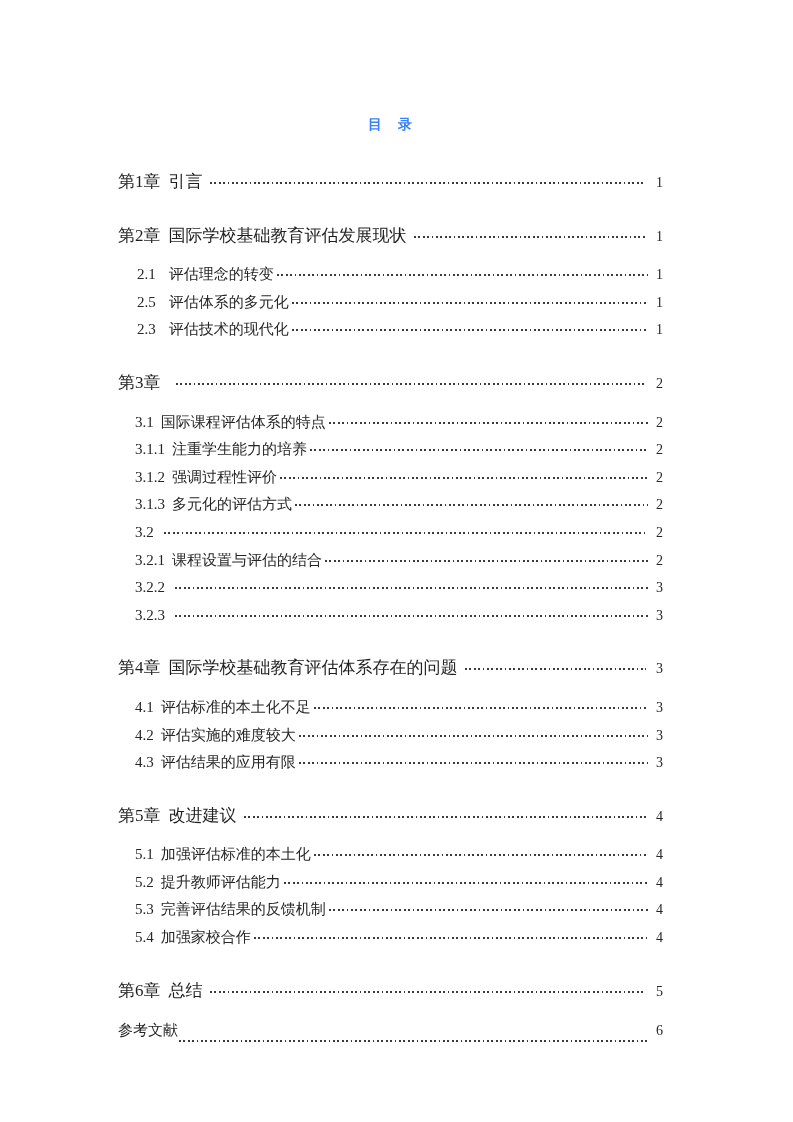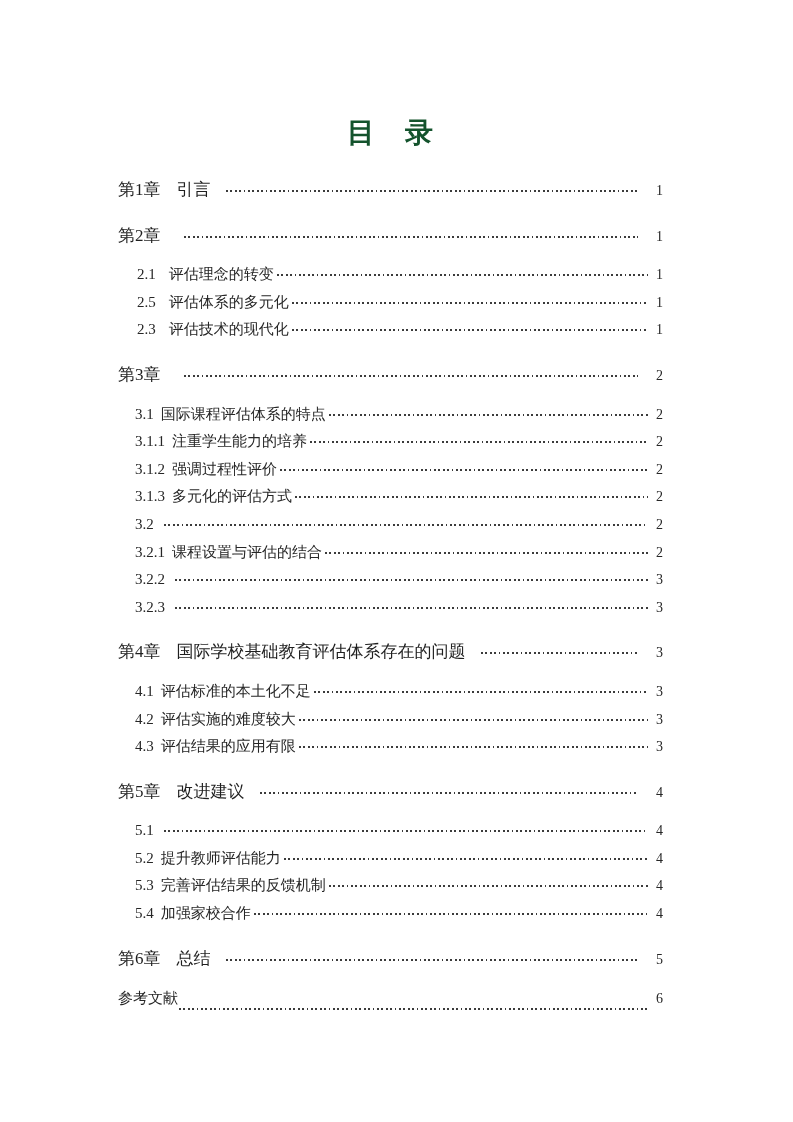--- a/index.html
+++ b/index.html
@@ -16,48 +16,47 @@
   }
   .doc-page {
     box-sizing: border-box;
     width: 793px;
     height: 1122px;
     padding: 102px 130px 0 118px;
     background: #ffffff;
   }
   .toc-title {
     text-align: center;
-    font-size: 28px;
+    font-size: 14px;
     font-weight: bold;
-    color: #14532d;
+    color: #3b82f6;
     letter-spacing: 1px;
     word-spacing: 0.75em;
     line-height: 30px;
-    margin: 16px 0 28px 0;
+    margin: 8px 0 28px 0;
     white-space: pre;
   }
   .toc-list {
     width: 545px;
   }
   .entry {
     display: flex;
     align-items: baseline;
     white-space: nowrap;
     line-height: 27.6px;
     font-size: 15px;
     color: #262626;
   }
   .entry .num       { margin-right: 7px; }
   .entry.sub2 .num  { margin-right: 13px; }
   .entry.chapter {
     font-size: 17px;
     color: #1f1f1f;
-    margin-top: 17px;
+    margin-top: 25px;
     margin-bottom: 11px;
-    gap: 8px;
   }
   .entry.chapter .num { margin-right: 8px; }
   .entry.sub, .entry.sub2 { padding-left: 17px; }
   .entry.sub2 { padding-left: 19px; }
   .entry.ref { margin-top: 12px; align-items: flex-end; }
   .leader {
     flex: 1;
     height: 2px;
     position: relative;
     top: -3px;
@@ -85,20 +84,21 @@
   <div class="toc-list">
   <div class="entry chapter">
     <span class="num">第1章</span>
     <span class="etitle">引言</span>
     <span class="leader"></span>
     <span class="pagenum">1</span>
   </div>
 
   <div class="entry chapter">
     <span class="num">第2章</span>
+    <span class="etitle">国际学校基础教育评估发展现状</span>
     <span class="leader"></span>
     <span class="pagenum">1</span>
   </div>
 
   <div class="entry sub2">
     <span class="num">2.1</span>
     <span class="etitle">评估理念的转变</span>
     <span class="leader"></span>
     <span class="pagenum">1</span>
   </div>
@@ -206,20 +206,21 @@
 
   <div class="entry chapter">
     <span class="num">第5章</span>
     <span class="etitle">改进建议</span>
     <span class="leader"></span>
     <span class="pagenum">4</span>
   </div>
 
   <div class="entry sub">
     <span class="num">5.1</span>
+    <span class="etitle">加强评估标准的本土化</span>
     <span class="leader"></span>
     <span class="pagenum">4</span>
   </div>
 
   <div class="entry sub">
     <span class="num">5.2</span>
     <span class="etitle">提升教师评估能力</span>
     <span class="leader"></span>
     <span class="pagenum">4</span>
   </div>

